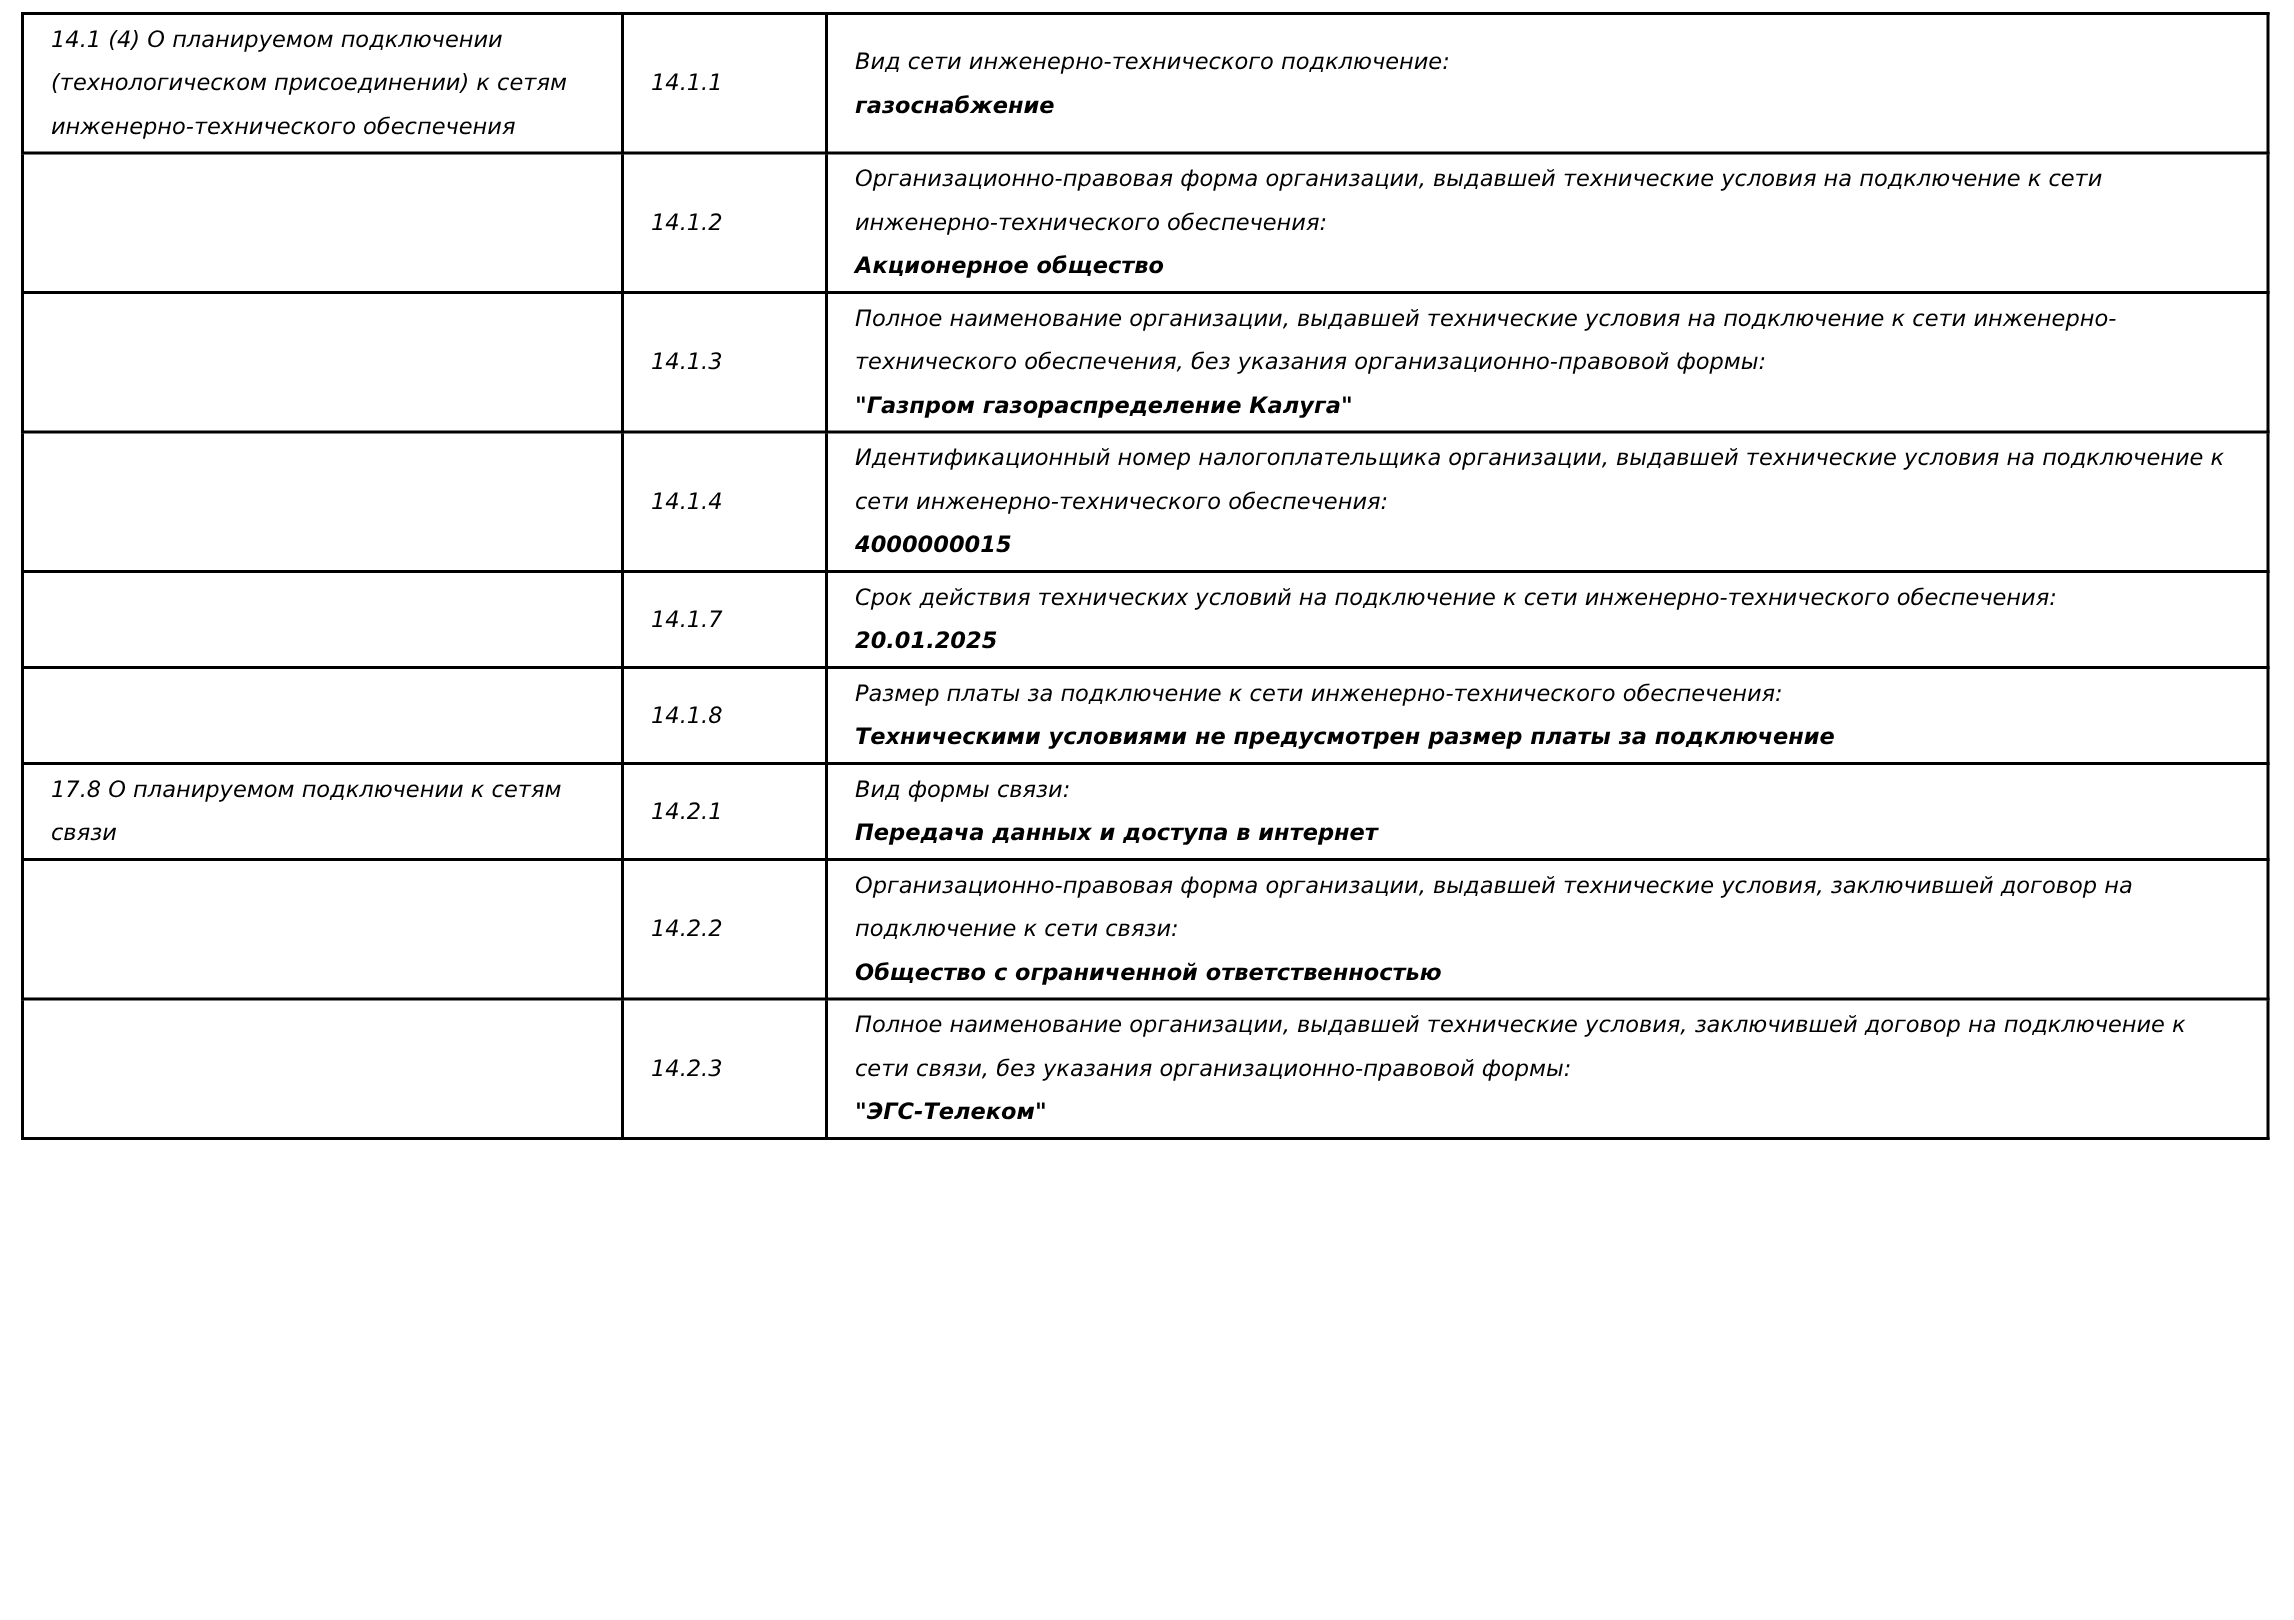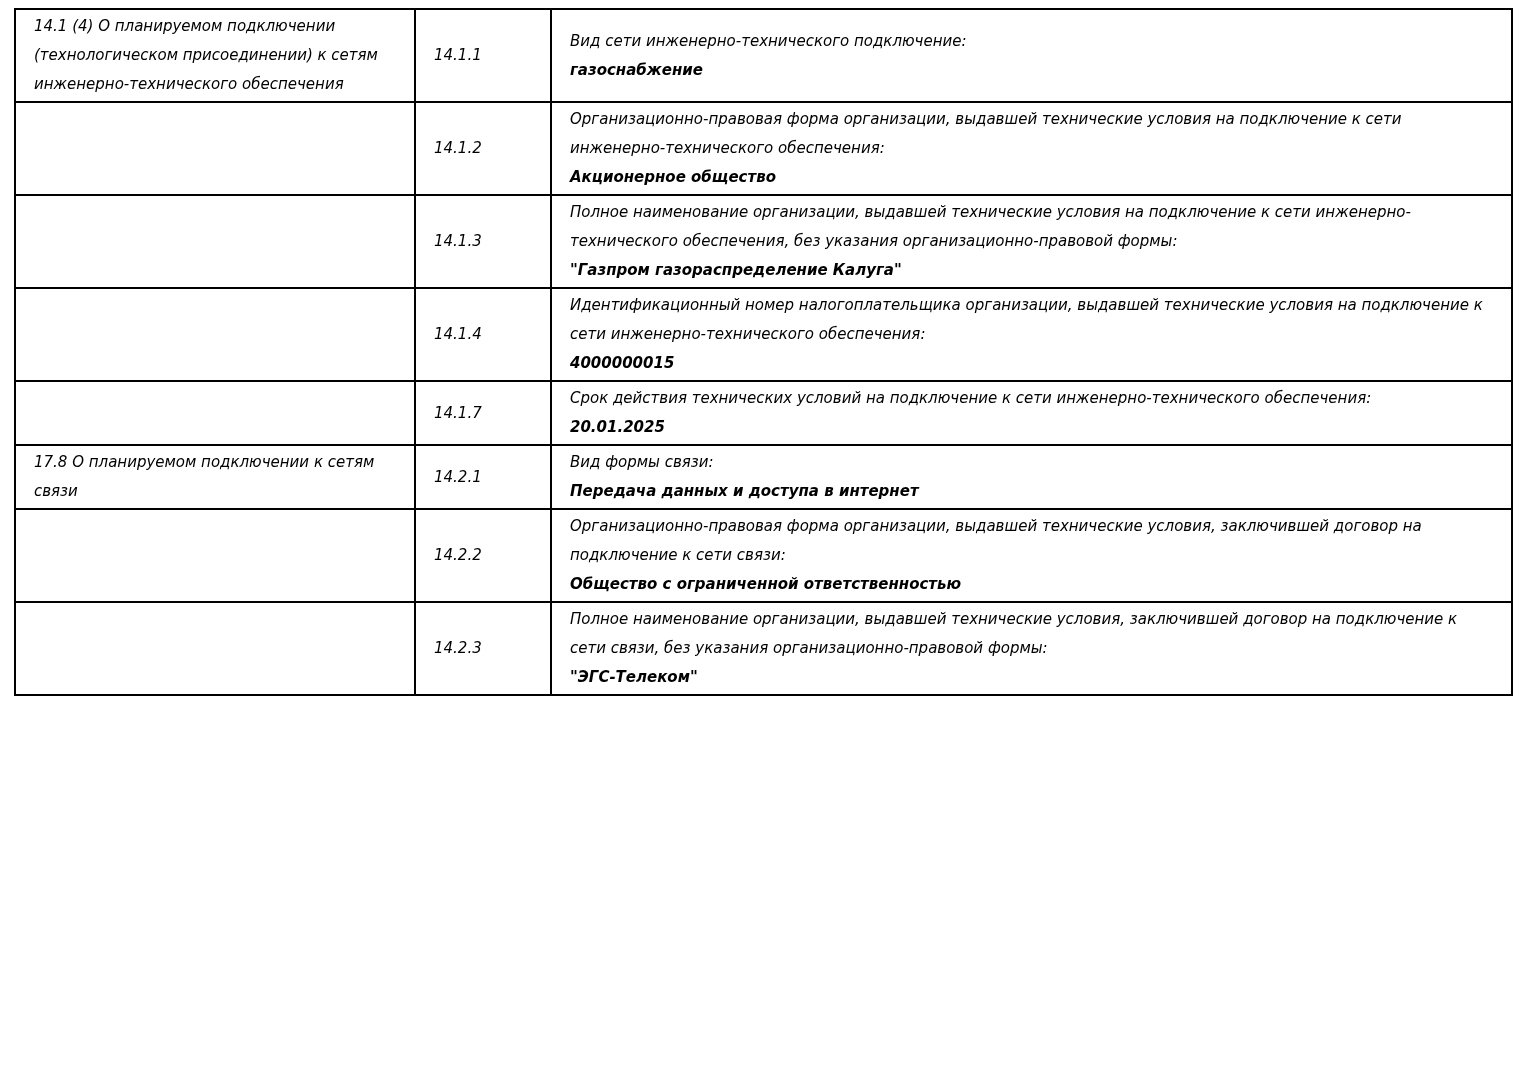--- a/index.html
+++ b/index.html
@@ -106,20 +106,30 @@
       <td class="col-section">
           <div></div>
         </td>
       <td class="col-code"><span>14.1.7</span></td>
       <td class="col-content">
         <div class="field-label">Срок действия технических условий на подключение к сети инженерно-технического обеспечения:</div>
         <div class="field-value">20.01.2025</div>
       </td>
     </tr>
 
+    <tr>
+      <td class="col-section">
+          <div></div>
+        </td>
+      <td class="col-code"><span>14.1.8</span></td>
+      <td class="col-content">
+        <div class="field-label">Размер платы за подключение к сети инженерно-технического обеспечения:</div>
+        <div class="field-value">Техническими условиями не предусмотрен размер платы за подключение</div>
+      </td>
+    </tr>
 
     <tr>
       <td class="col-section">
           <div>17.8 О планируемом подключении к сетям связи</div>
         </td>
       <td class="col-code"><span>14.2.1</span></td>
       <td class="col-content">
         <div class="field-label">Вид формы связи:</div>
         <div class="field-value">Передача данных и доступа в интернет</div>
       </td>

